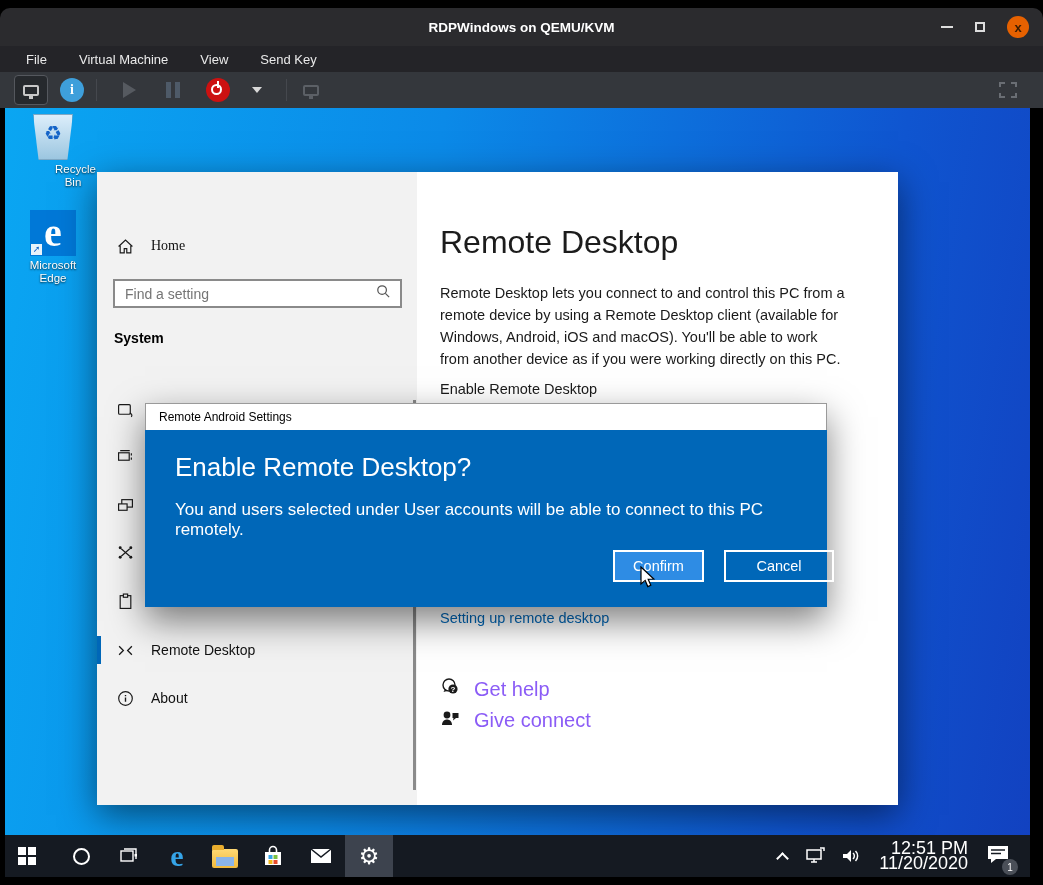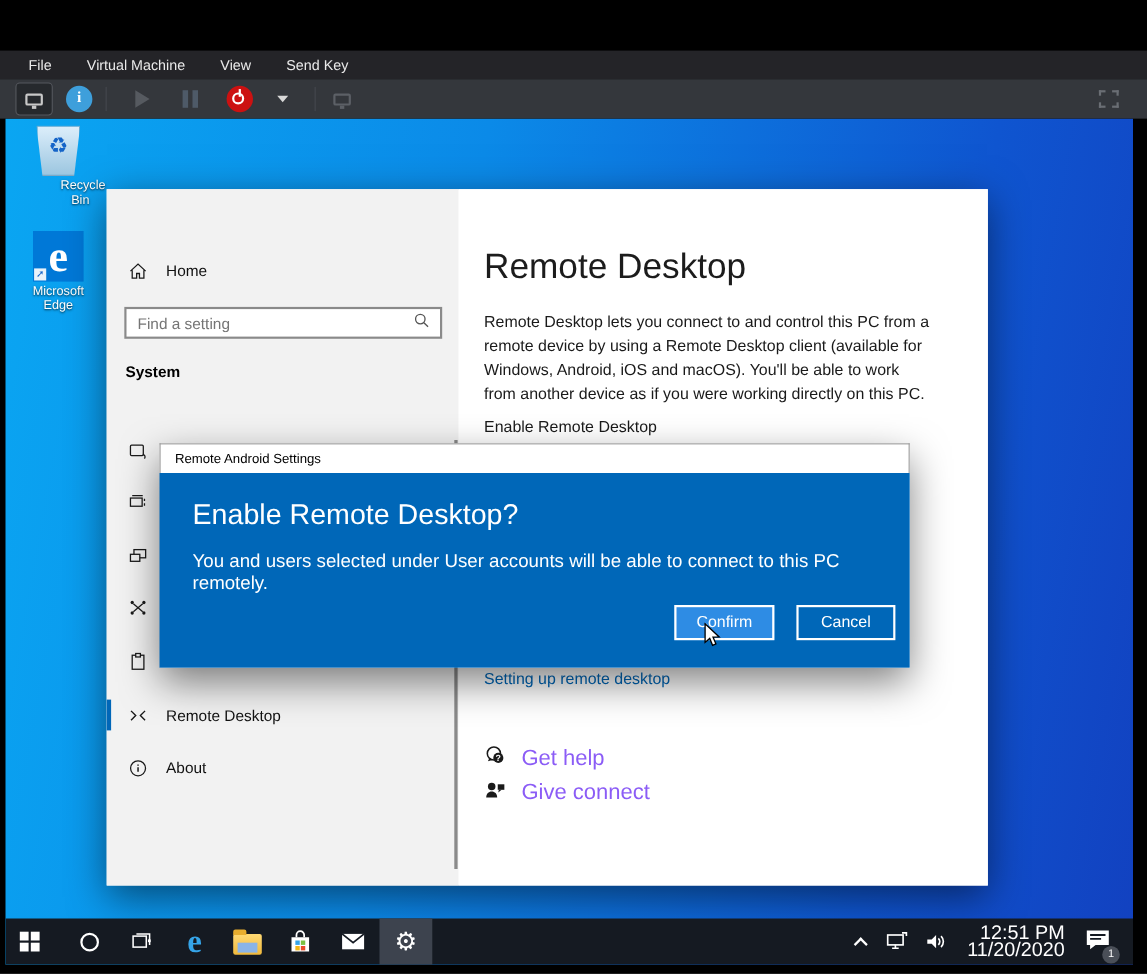--- a/index.html
+++ b/index.html
@@ -88,21 +88,21 @@
   
   .dialog { position:absolute; left:140px; top:295px; width:682px; box-shadow:0 14px 34px rgba(0,0,0,.5); }
   .dlg-titlebar { height:27px; background:#fff; border:1px solid #9a9a9a; border-bottom:none; display:flex; align-items:center; }
   .dlg-title { font-size:12px; color:#000; margin-left:13px; }
   .dlg-body { height:177px; background:#0067b8; position:relative; }
   .dlg-heading { position:absolute; left:30px; top:22px; font-size:26px; font-weight:300; color:#fff; }
   .dlg-text { position:absolute; left:30px; top:70px; font-size:17px; color:#fff; }
   .dlg-btn { position:absolute; top:120px; height:32px; border:2px solid #fff; color:#fff; font-size:14.5px;
     display:flex; align-items:center; justify-content:center; }
   .dlg-confirm { left:468px; width:91px; background:#2e8ce4; }
-  .dlg-cancel { left:579px; width:90px; background:transparent; }
+  .dlg-cancel { left:579px; width:110px; background:transparent; }
   .cursor { position:absolute; left:493px; top:136px; z-index:5; }
 
   
   .taskbar { position:absolute; left:0; top:727px; width:1025px; height:42px; background:#151a22; display:flex; align-items:center; }
   .tk-start { width:44px; height:42px; display:flex; align-items:center; justify-content:center; }
   .win-logo { display:grid; grid-template-columns:8px 8px; grid-template-rows:8px 8px; gap:2px; }
   .win-logo span { background:#fff; }
   .tk-search { width:310px; height:34px; background:#fff; border:1px solid #7a7a7a; display:flex; align-items:center; }
   .tk-search input { border:none; outline:none; flex:1; font-size:14.5px; color:#444; background:transparent; padding-left:8px;
     font-family:"Liberation Sans", sans-serif; }
@@ -120,20 +120,28 @@
   .clock { text-align:right; color:#fff; font-size:18px; line-height:15px; margin:0 10px; }
   .action-center { position:relative; margin:0 12px 0 8px; }
   .ac-badge { position:absolute; right:-8px; bottom:-6px; width:16px; height:16px; border-radius:50%; background:#4a4f58;
     color:#fff; font-size:10px; display:flex; align-items:center; justify-content:center; }
 </style>
 </head>
 <body>
 
 <div class="viewer">
 
+  <div class="vm-titlebar">
+    <span class="vm-title">RDPWindows on QEMU/KVM</span>
+    <div class="vm-controls">
+      <span class="vm-min"></span>
+      <span class="vm-max"></span>
+      <span class="vm-close">x</span>
+    </div>
+  </div>
 
   <div class="vm-menubar">
     <span class="vm-menu">File</span>
     <span class="vm-menu">Virtual Machine</span>
     <span class="vm-menu">View</span>
     <span class="vm-menu">Send Key</span>
   </div>
 
   <div class="vm-toolbar">
     <div class="tb-btn tb-console">
@@ -184,21 +192,21 @@
         <span class="sw-title">Settings</span>
         <div class="sw-controls">
           <div class="c">—</div>
           <div class="c">
               <span class="sw-max"></span>
             </div>
           <div class="c" style="font-size:16px;">×</div>
         </div>
 
         <div class="sidebar">
-          <div class="sb-row" style="top:60px;">
+          <div class="sb-row" style="top:60px;font-family:Liberation Serif, serif;">
             <span class="sb-icon">
               <svg width="17" height="17" viewBox="0 0 16 16">
                   <path d="M1.5 8 8 2l6.5 6M3 7.2V14h3.8v-4h2.4v4H13V7.2" fill="none" stroke="#1a1a1a" stroke-width="1.1"></path>
                 </svg>
             </span>
             <span class="sb-label">Home</span>
           </div>
 
           <div class="sb-search">
             <input placeholder="Find a setting" style="">

